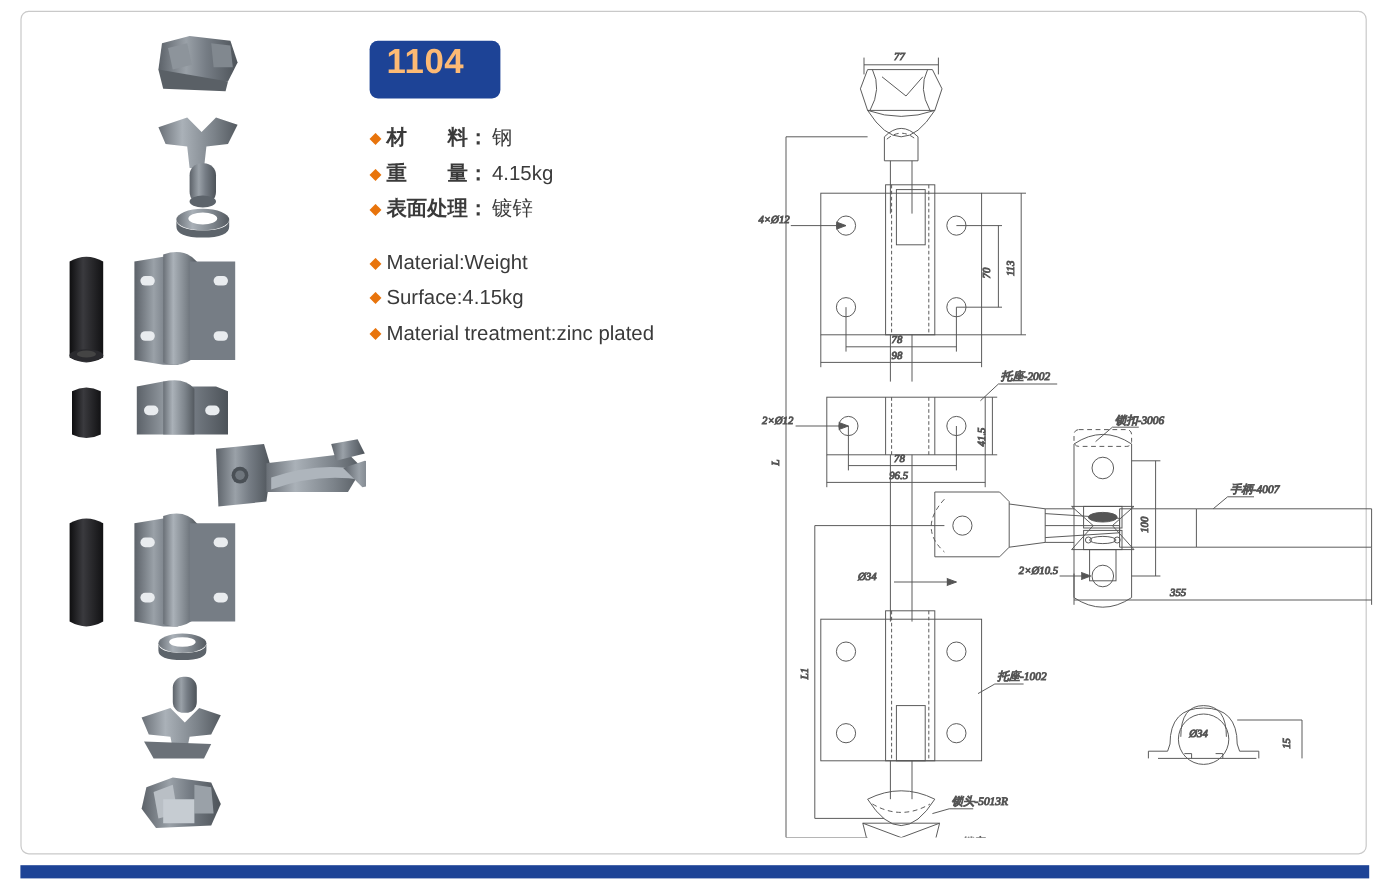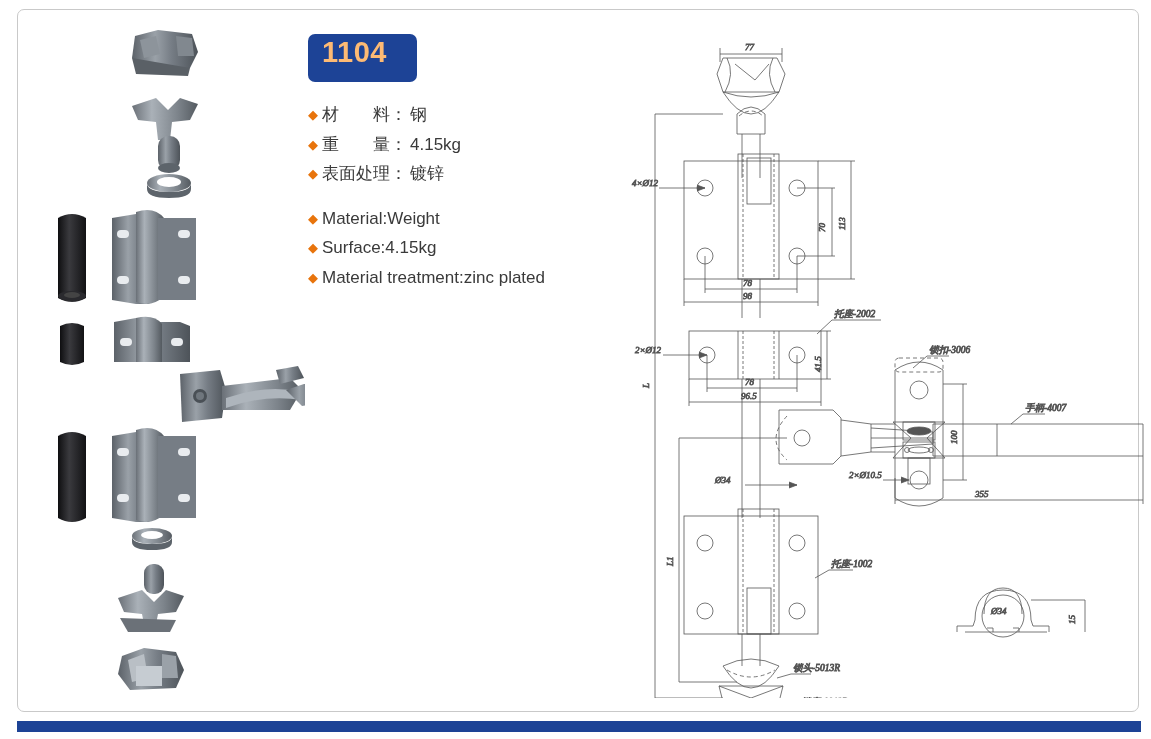--- a/index.html
+++ b/index.html
@@ -10,21 +10,21 @@
 
   
   .info{position:absolute;left:308px;top:34px;width:300px;}
   .badge{display:inline-block;background:#1d4396;color:#fdba74;border-radius:7px;
          padding:3px 30px 15px 14px;font-size:29px;font-weight:bold;letter-spacing:.5px;line-height:1.05;}
   .specs{margin-top:18px;}
   .specline{display:flex;align-items:flex-start;font-size:17px;color:#3a3a3a;line-height:1.72;white-space:nowrap;}
   .dia{color:#e8740c;font-size:13px;margin-right:4px;position:relative;top:4px;}
   .gap{margin-top:16px;}
   .cnlbl{display:inline-block;}
-  .cn-w{display:inline-block;width:88px;}
+  .cn-w{display:inline-block;width:88px;font-weight:bold;}
 
   
   .parts{position:absolute;left:40px;top:18px;width:265px;height:680px;}
   .parts svg{display:block;}
 
   
   .draw{position:absolute;left:615px;top:18px;width:520px;height:680px;margin-left:12px;}
   .draw svg{display:block;}
   .dimtxt{font-family:"Liberation Serif",serif;font-style:italic;font-size:9px;fill:#333;}
   .lbltxt{font-family:"Liberation Serif",serif;font-style:italic;font-size:9.5px;fill:#333;}

